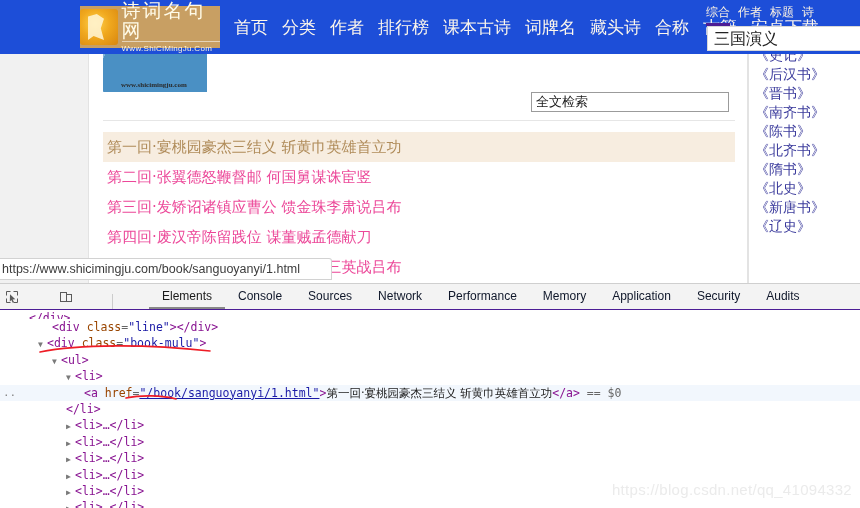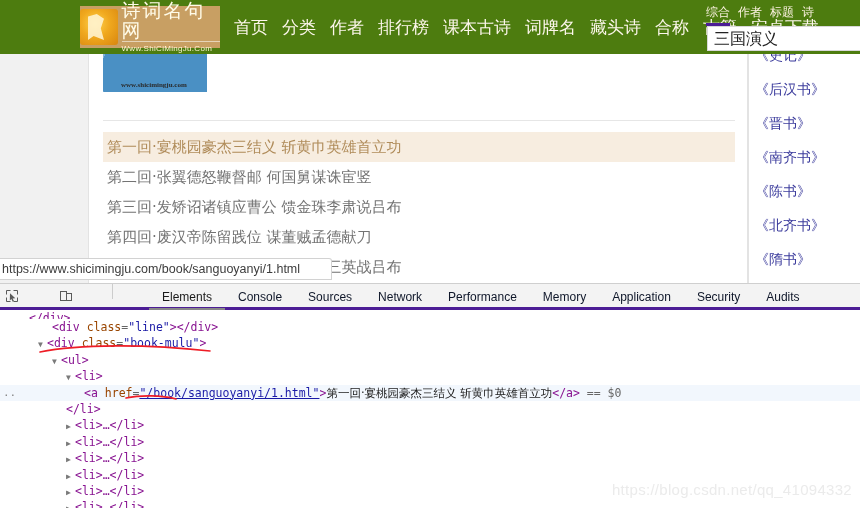--- a/index.html
+++ b/index.html
@@ -9,21 +9,21 @@
     background: #ffffff; overflow: hidden;
   }
   #root { position: relative; width: 860px; height: 508px; }
 
   
   .page-area { position: absolute; left:0; top:0; width:860px; height:283px; background:#f1f1f1; overflow:hidden; }
 
   
   .site-header {
     position: absolute; left:0; top:0; width:860px; height:54px;
-    background:#4d7c0f;
+    background:#1d4ed8;
     display:flex; align-items:center;
   }
   .logo-wrap { margin-left:80px; width:140px; height:42px; position:relative; }
   .logo-box {
     width:140px; height:42px;
     background: linear-gradient(90deg,#c89f63 0%, #c89f63 100%);
     display:flex; align-items:center;
   }
   .logo-mark {
     width:40px; height:36px; margin-right:4px;
@@ -83,55 +83,54 @@
   .fulltext-search {
     position:absolute; right:18px; top:38px; width:198px; height:20px;
     border:1px solid #9b9b9b; background:#fff;
     font-size:13px; color:#1b1b1b; padding:0 4px; line-height:18px;
     font-family:"DejaVu Sans", sans-serif;
   }
   .divider { position:absolute; left:14px; top:66px; width:632px; height:1px; background:#e6e6e6; }
 
   .chapter-list { position:absolute; left:14px; top:78px; width:632px; }
   .chapter-row {
-    height:30px; line-height:30px; font-size:15px; color:#737373;
+    height:30px; line-height:30px; font-size:15px; color:#ec4899;
     padding-left:4px; white-space:nowrap; cursor:pointer;
     font-family:"DejaVu Sans", sans-serif;
   }
   .chapter-row.highlight { background:#f7ede0; color:#b08c5a; }
 
   
   .right-col {
     position:absolute; left:748px; top:0; width:112px; height:229px;
     background:#fff; overflow:hidden; border-left:1px solid #e3e3e3;
   }
   .book-item {
     height:19px; line-height:19px; font-size:14px; color:#3b3b9c;
     padding-left:6px; white-space:nowrap; cursor:pointer;
     font-family:"DejaVu Sans", sans-serif;
-    margin-top:15px;
   }
 
   
   .status-url {
     position:absolute; left:-2px; top:258px; width:334px; height:22px;
     background:#fff; border:1px solid #d2d2d2; border-left:none;
     font-size:12.5px; color:#3c3c3c; line-height:21px; padding-left:4px;
     font-family:"Liberation Sans", sans-serif; white-space:nowrap;
     border-radius:0 3px 0 0; z-index:5;
   }
 
   
   .devtools {
     position:absolute; left:0; top:283px; width:860px; height:225px;
     background:#ffffff; border-top:1px solid #cfcfcf;
   }
   .dt-toolbar {
-    height:26px; display:flex; align-items:flex-start;
-    border-bottom:3px solid #4c1d95; background:#f3f3f3;gap:30px;
+    height:26px; display:flex; align-items:flex-end;
+    border-bottom:1px solid #4c1d95; background:#f3f3f3;gap:30px;
   }
   .dt-icon-btn {
     width:24px; height:24px; display:flex; align-items:center; justify-content:center;
     cursor:pointer;
   }
   .dt-sep { width:1px; height:15px; background:#ccc; margin:0 6px 0 4px; }
   .dt-tabs { display:flex; align-items:center; height:26px; }
   .dt-tab {
     font-size:12px; color:#0f172a; padding:0 13px; height:26px; line-height:26px;
     cursor:pointer; white-space:nowrap;
@@ -210,20 +209,21 @@
       </div>
     </div>
 
     <div class="content-wrap">
       <div class="left-gutter"></div>
 
       <div class="main-col">
         <div class="banner-img">
           <span>www.shicimingju.com</span>
         </div>
+        <div class="fulltext-search">全文检索</div>
         <div class="divider"></div>
 
         <div class="chapter-list">
           <div class="chapter-row highlight">第一回·宴桃园豪杰三结义 斩黄巾英雄首立功</div>
           <div class="chapter-row">第二回·张翼德怒鞭督邮 何国舅谋诛宦竖</div>
           <div class="chapter-row">第三回·发矫诏诸镇应曹公 馈金珠李肃说吕布</div>
           <div class="chapter-row">第四回·废汉帝陈留践位 谋董贼孟德献刀</div>
           <div class="chapter-row">第五回·发矫诏诸镇应曹公 破关兵三英战吕布</div>
         </div>
       </div>

